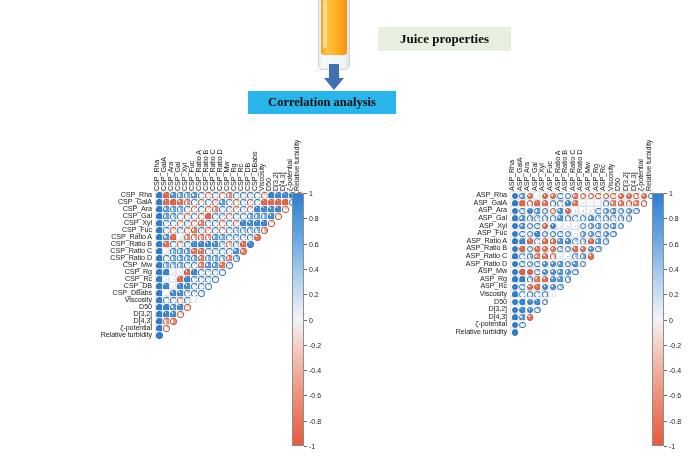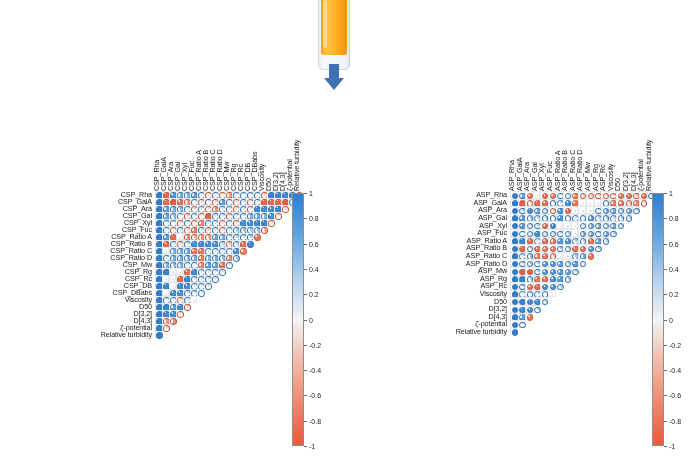--- a/index.html
+++ b/index.html
@@ -64,26 +64,28 @@
 <body>
 
 <div id="header">
 
   <div id="glass">
     <div class="body"></div>
     <div class="juice"></div>
     <div class="shine"></div>
   </div>
 
+  <div class="fbox" id="box-juice">Juice properties</div>
 
   <div id="arrow">
     <div class="shaft"></div>
       <div class="head"></div>
   </div>
 
+  <div class="fbox" id="box-corr">Correlation analysis</div>
 </div>
 
 <div class="matrix" id="matrix-left" style="left: 0px; top: 128px; width: 345px; height: 339px;">
     <div class="collabels" style="left: 155px; top: 0px; width: 147px; height: 63px;">
       <div class="collabel" style="left: 5.6px;">CSP_Rha</div>
       <div class="collabel" style="left: 12.6px;">CSP_GalA</div>
       <div class="collabel" style="left: 19.6px;">CSP_Ara</div>
       <div class="collabel" style="left: 26.6px;">CSP_Gal</div>
       <div class="collabel" style="left: 33.6px;">CSP_Xyl</div>
       <div class="collabel" style="left: 40.6px;">CSP_Fuc</div>

